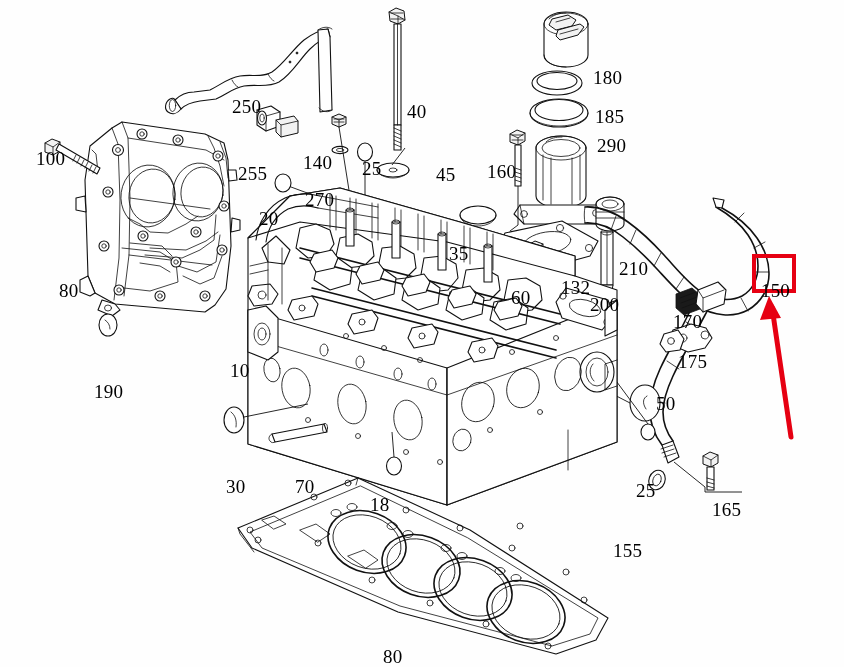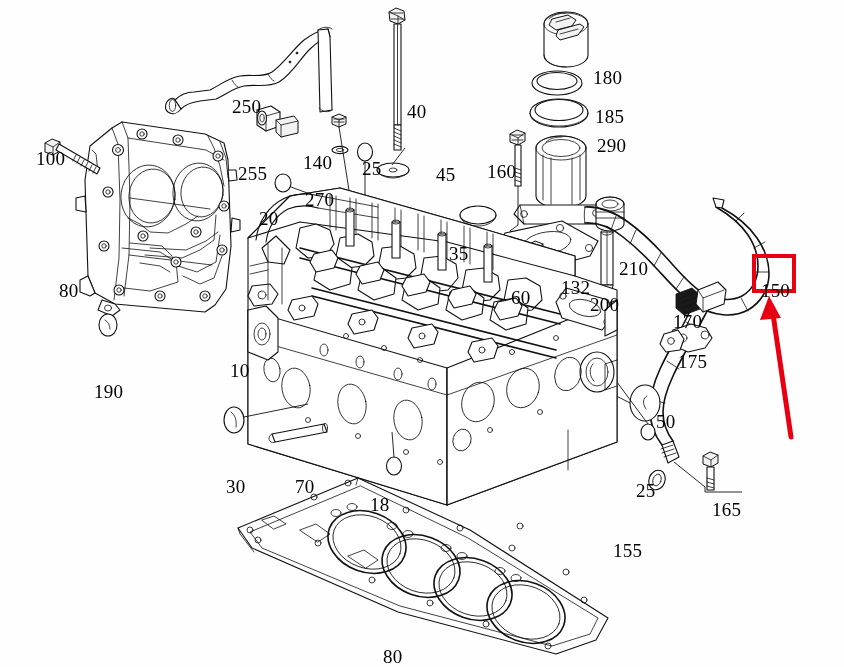--- a/index.html
+++ b/index.html
@@ -594,21 +594,21 @@
   <div class="lbl" style="left:59px;top:247px">80</div>
   <div class="lbl" style="left:449px;top:210px">35</div>
   <div class="lbl" style="left:619px;top:225px">210</div>
   <div class="lbl" style="left:561px;top:244px">132</div>
   <div class="lbl" style="left:511px;top:254px">60</div>
   <div class="lbl" style="left:590px;top:261px">200</div>
   <div class="lbl" style="left:673px;top:278px">170</div>
   <div class="lbl" style="left:230px;top:327px">10</div>
   <div class="lbl" style="left:678px;top:318px">175</div>
   <div class="lbl" style="left:94px;top:348px">190</div>
-  <div class="lbl" style="left:656px;top:378px">50</div>
+  <div class="lbl" style="left:656px;top:360px">50</div>
   <div class="lbl" style="left:226px;top:443px">30</div>
   <div class="lbl" style="left:295px;top:443px">70</div>
   <div class="lbl" style="left:636px;top:447px">25</div>
   <div class="lbl" style="left:370px;top:461px">18</div>
   <div class="lbl" style="left:712px;top:466px">165</div>
   <div class="lbl" style="left:613px;top:507px">155</div>
   <div class="lbl" style="left:383px;top:613px">80</div>
 
   <div class="hl-box" style="left:752px;top:254px;width:44px;height:39px;">
     <div class="hl-inner">

